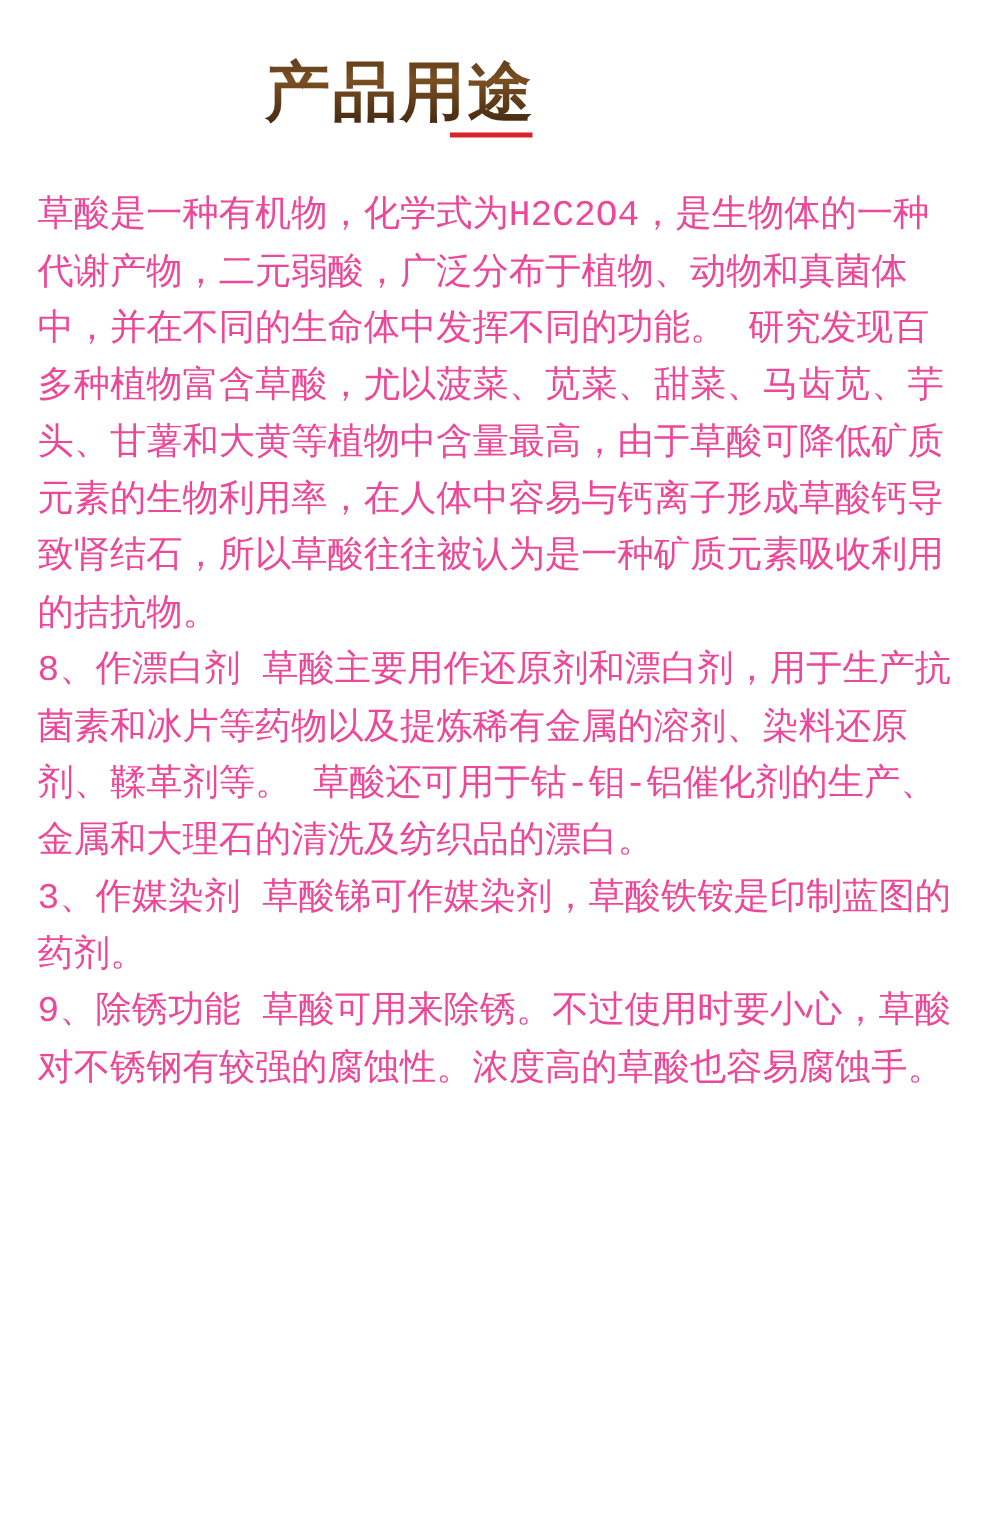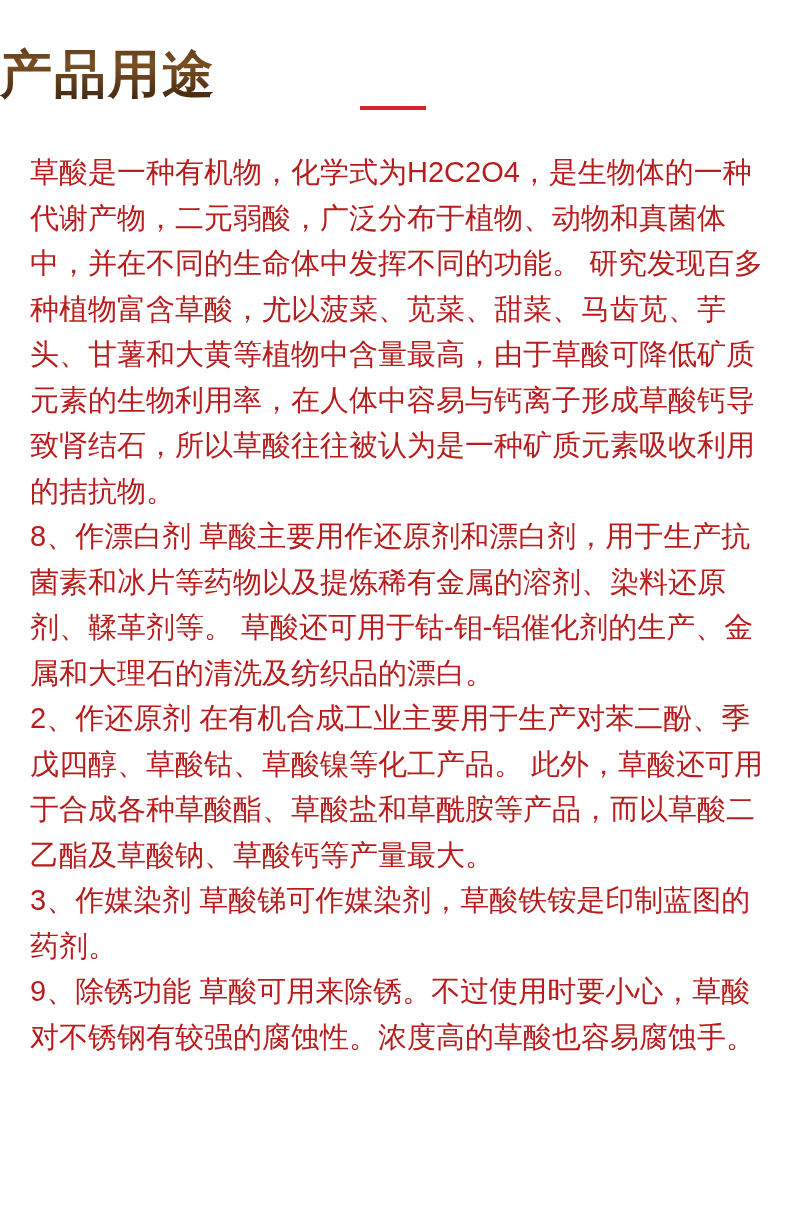--- a/index.html
+++ b/index.html
@@ -1,39 +1,38 @@
 <!DOCTYPE html>
 <html><head>
   <meta charset="utf-8">
   <style>
     html, body { margin: 0; padding: 0; background: #ffffff; }
     body { width: 790px; height: 1228px; position: relative; overflow: hidden; }
     .title {
-      position: absolute; top: 42px; left: 0; width: 640px; 
+      position: absolute; top: 42px; left: 0; width: 640px; text-align: center;
       font-family: "DejaVu Sans", sans-serif; font-weight: bold; font-size: 52px;
       line-height: 64px; letter-spacing: 2px;
       background: linear-gradient(180deg, #5a3a1a 0%, #7a4f22 35%, #3a220e 100%);
       -webkit-background-clip: text; background-clip: text; color: transparent;
     }
     .underline {
       position: absolute; top: 106px; left: 360px; width: 66px; height: 4px;
       background: #d8242a;
     }
     .content {
       position: absolute; top: 150px; left: 30px; width: 740px;
-      font-family: Liberation Sans, sans-serif; font-size: 29px; line-height: 45.5px;
-      color: #b91c1c;
+      font-family: Liberation Mono, monospace; font-size: 29px; line-height: 45.5px;
+      color: #ec4899;
     }
     .para { margin: 0; }
   </style>
 </head>
 <body>
 
 <div class="title">产品用途</div>
 <div class="underline"></div>
 
 <div class="content">
   <p class="para">草酸是一种有机物，化学式为H2C2O4，是生物体的一种代谢产物，二元弱酸，广泛分布于植物、动物和真菌体中，并在不同的生命体中发挥不同的功能。 研究发现百多种植物富含草酸，尤以菠菜、苋菜、甜菜、马齿苋、芋头、甘薯和大黄等植物中含量最高，由于草酸可降低矿质元素的生物利用率，在人体中容易与钙离子形成草酸钙导致肾结石，所以草酸往往被认为是一种矿质元素吸收利用的拮抗物。</p>
   <p class="para">8、作漂白剂 草酸主要用作还原剂和漂白剂，用于生产抗菌素和冰片等药物以及提炼稀有金属的溶剂、染料还原剂、鞣革剂等。 草酸还可用于钴-钼-铝催化剂的生产、金属和大理石的清洗及纺织品的漂白。</p>
-  <p class="para">2、作还原剂 在有机合成工业主要用于生产对苯二酚、季戊四醇、草酸钴、草酸镍等化工产品。 此外，草酸还可用于合成各种草酸酯、草酸盐和草酰胺等产品，而以草酸二乙酯及草酸钠、草酸钙等产量最大。</p>
   <p class="para">3、作媒染剂 草酸锑可作媒染剂，草酸铁铵是印制蓝图的药剂。</p>
   <p class="para">9、除锈功能 草酸可用来除锈。不过使用时要小心，草酸对不锈钢有较强的腐蚀性。浓度高的草酸也容易腐蚀手。</p>
 </div>
 
 </body></html>

